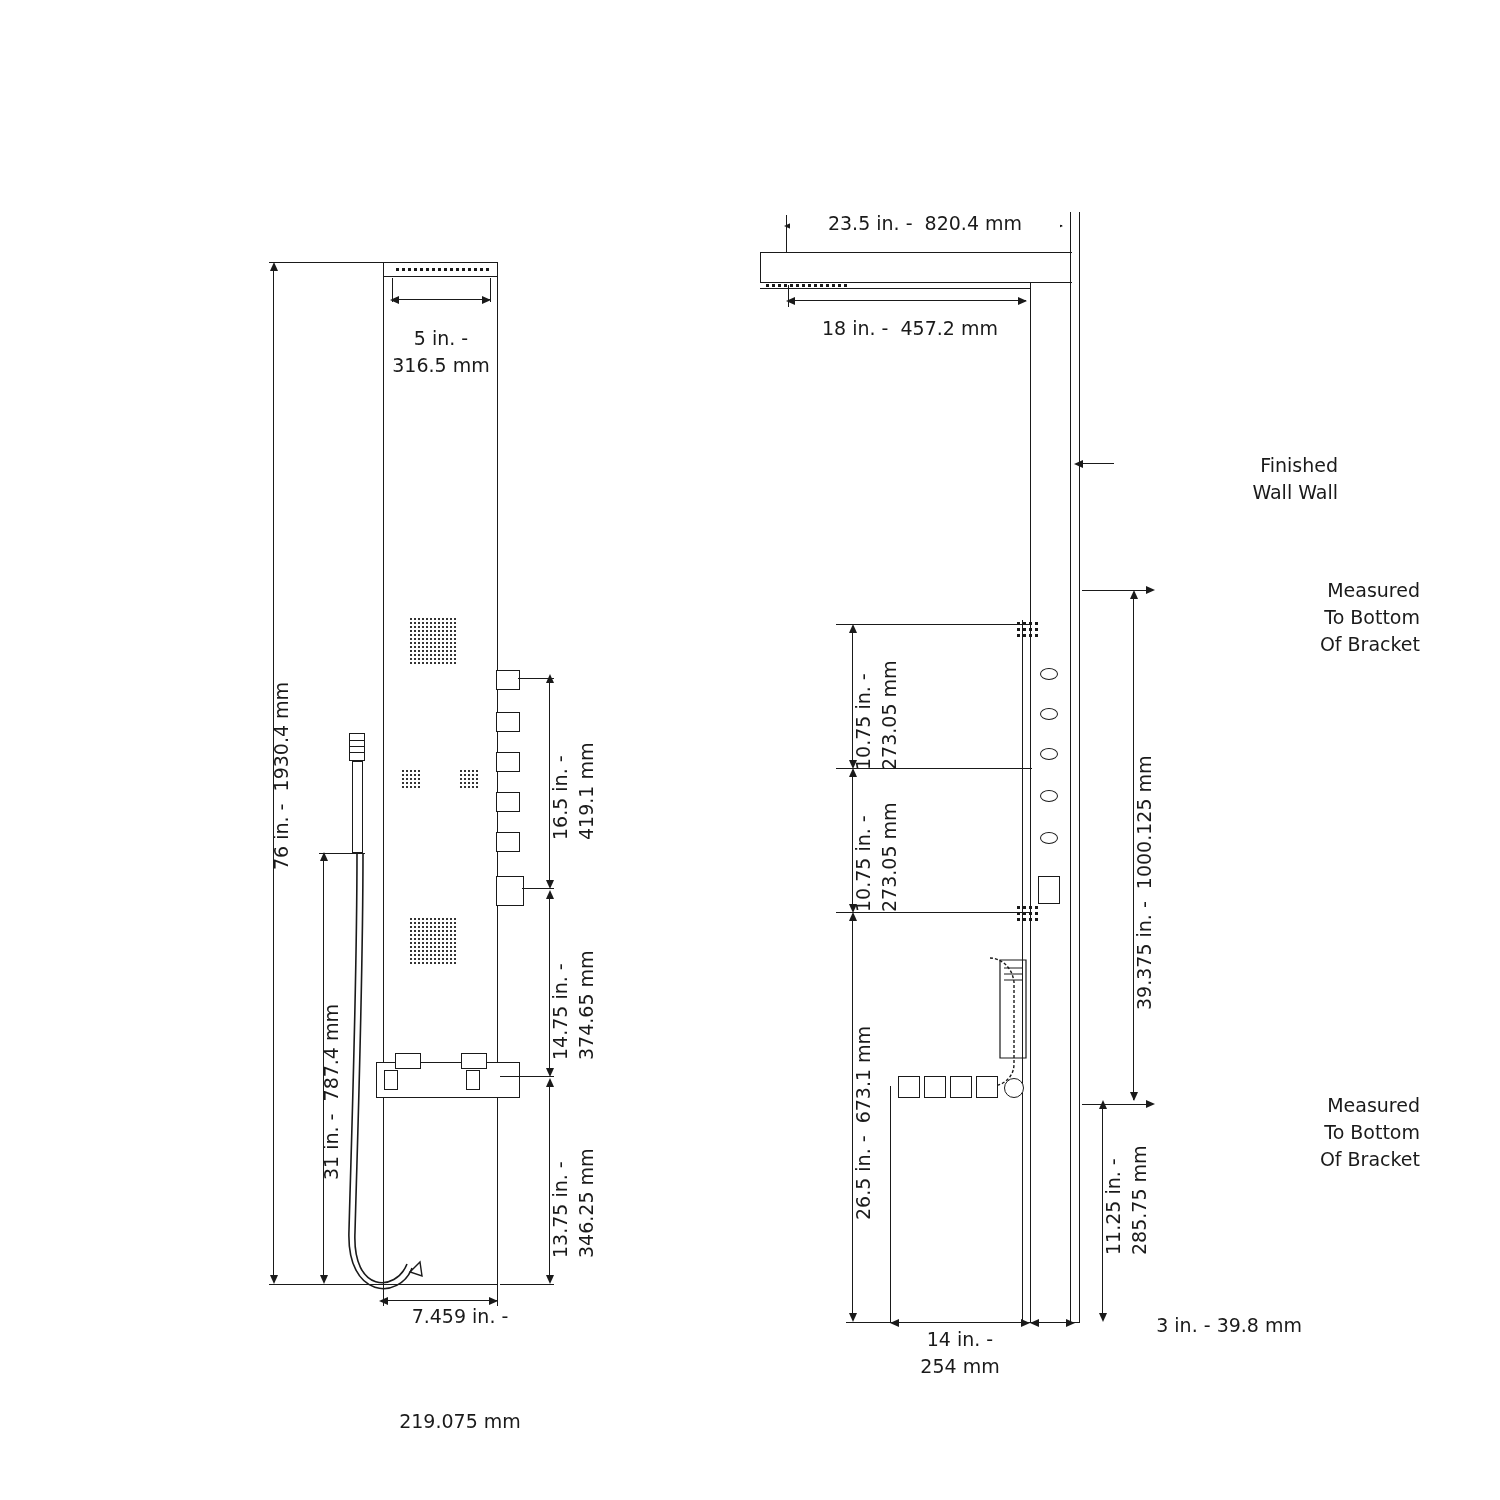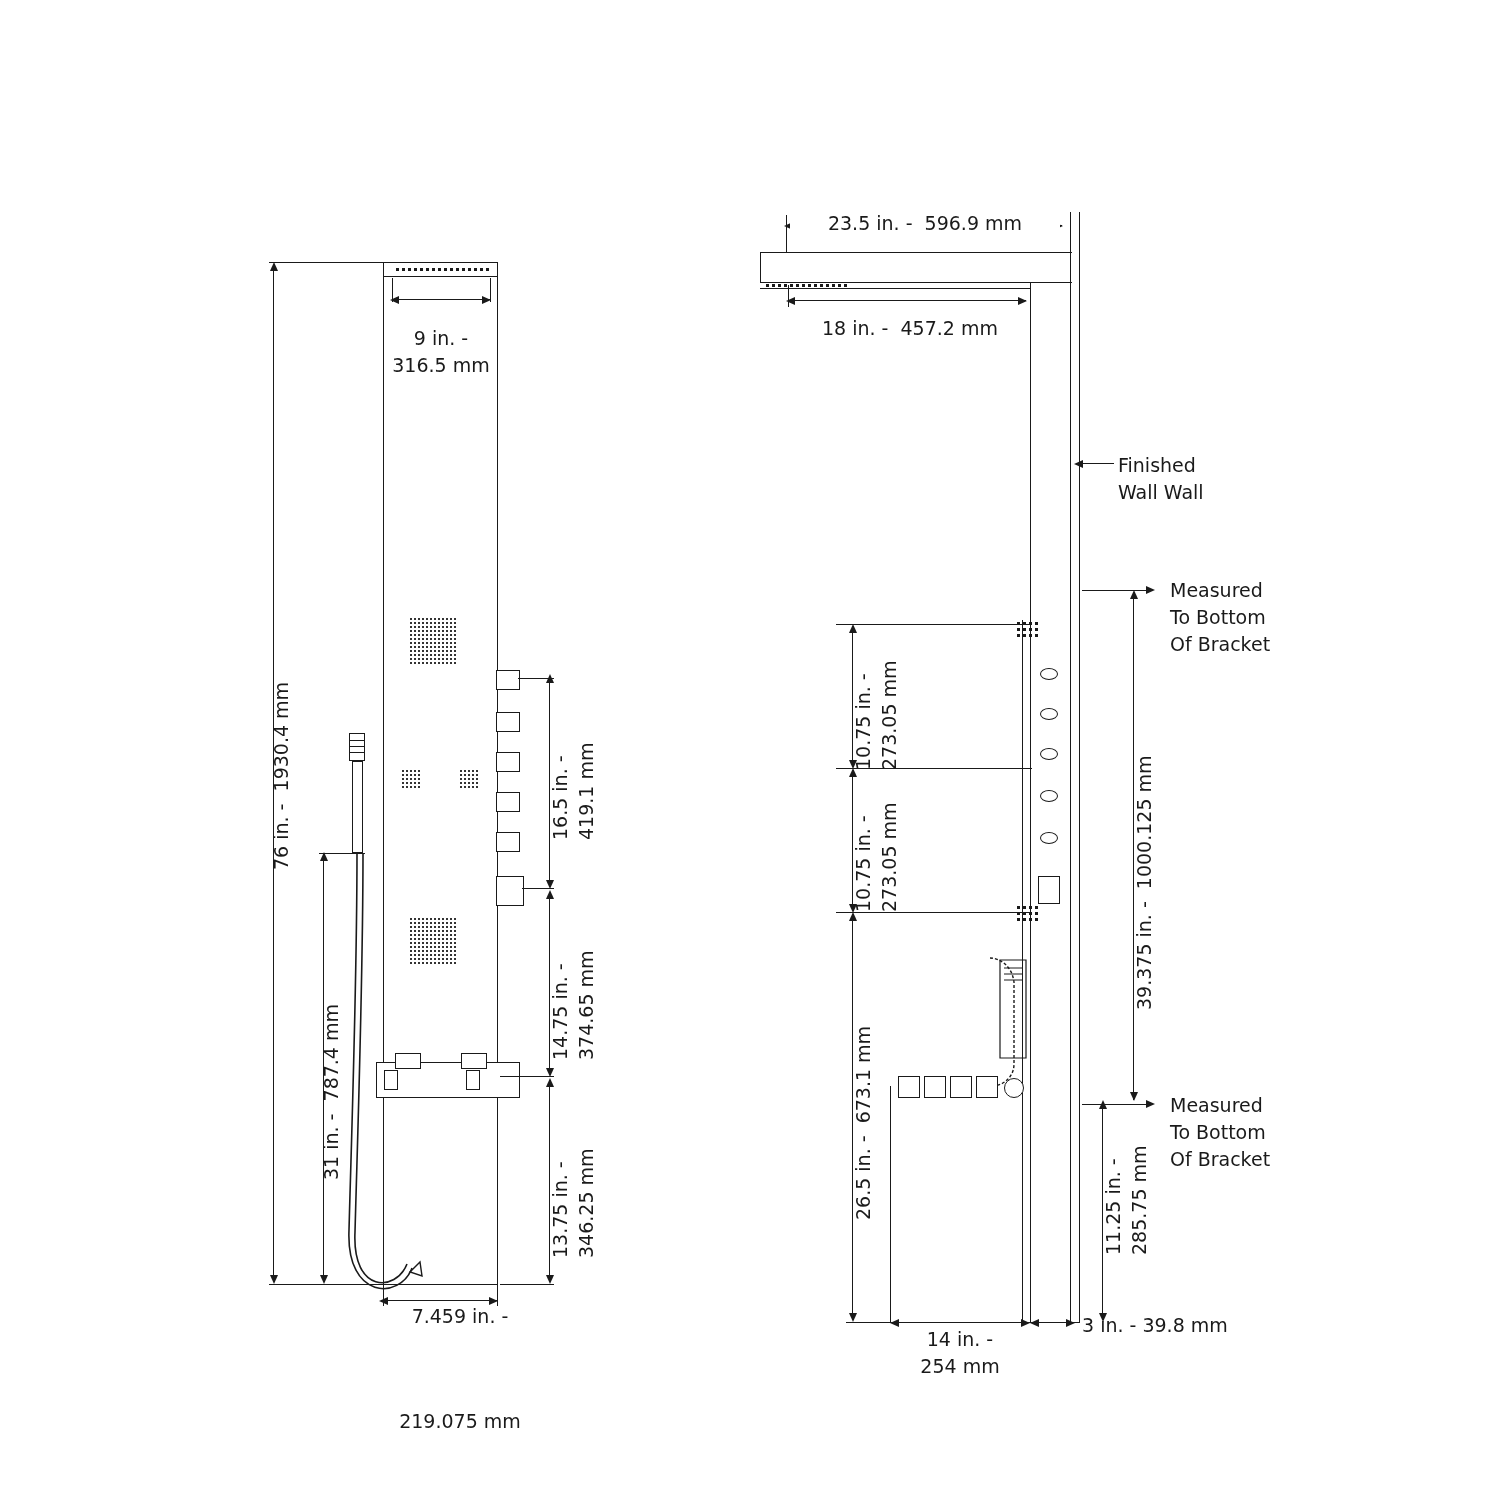--- a/index.html
+++ b/index.html
@@ -17,21 +17,21 @@
     overflow: hidden;
   }
   .lbl {
     position: absolute;
     font-size: 19px;
     line-height: 26px;
     color: #1a1a1a;
     white-space: pre;
   }
   .lbl.c { text-align: center; }
-  .lbl.l { text-align: left; }
+  .lbl.l { text-align: right; }
   .vlbl {
     position: absolute;
     font-size: 19px;
     line-height: 26px;
     color: #1a1a1a;
     white-space: pre;
     transform-origin: 0 0;
     transform: rotate(-90deg);
   }
   .ln {
@@ -499,21 +499,21 @@
     <div class="arrow ar-d" style="left:270px; top:1275px;"></div>
     <div class="ln h" style="left:269px; top:262px; width:116px;"></div>
     <div class="ln h" style="left:269px; top:1284px; width:116px;"></div>
     <div class="vlbl" style="left:268px; top:870px;">76 in. -  1930.4 mm</div>
 
     <div class="ln h" style="left:394px; top:299px; width:96px;"></div>
     <div class="arrow ar-l" style="left:390px; top:296px;"></div>
     <div class="arrow ar-r" style="left:482px; top:296px;"></div>
     <div class="ln v" style="left:392px; top:278px; height:24px;"></div>
     <div class="ln v" style="left:490px; top:278px; height:24px;"></div>
-    <div class="lbl c" style="left:376px; top:325px; width:130px;">9 in. -</div>
+    <div class="lbl c" style="left:376px; top:325px; width:130px;">5 in. -</div>
     <div class="lbl c" style="left:376px; top:352px; width:130px;">316.5 mm</div>
 
     <div class="ln v" style="left:323px; top:856px; height:424px;"></div>
     <div class="arrow ar-u" style="left:320px; top:852px;"></div>
     <div class="arrow ar-d" style="left:320px; top:1275px;"></div>
     <div class="ln h" style="left:319px; top:853px; width:46px;"></div>
     <div class="vlbl" style="left:318px; top:1180px;">31 in. -  787.4 mm</div>
 
     <div class="ln v" style="left:549px; top:678px; height:208px;"></div>
     <div class="arrow ar-u" style="left:546px; top:674px;"></div>
@@ -627,21 +627,21 @@
     <div class="box" style="left:976px; top:1076px; width:22px; height:22px;"></div>
     <div class="ellipse" style="left:1004px; top:1078px; width:20px; height:20px;"></div>
 
     <div class="ln v" style="left:890px; top:1086px; height:236px;"></div>
     <div class="ln h" style="left:890px; top:1322px; width:190px;"></div>
 
     <div class="ln h" style="left:788px; top:225px; width:274px;"></div>
     <div class="arrow ar-l" style="left:784px; top:222px;"></div>
     <div class="arrow ar-r" style="left:1054px; top:222px;"></div>
     <div class="ln v" style="left:786px; top:215px; height:38px;"></div>
-    <div class="lbl c" style="left:790px; top:210px; width:270px; background:#fff;">23.5 in. -  596.9 mm</div>
+    <div class="lbl c" style="left:790px; top:210px; width:270px; background:#fff;">23.5 in. -  820.4 mm</div>
 
     <div class="ln h" style="left:790px; top:300px; width:236px;"></div>
     <div class="arrow ar-l" style="left:786px; top:297px;"></div>
     <div class="arrow ar-r" style="left:1018px; top:297px;"></div>
     <div class="ln v" style="left:788px; top:285px; height:22px;"></div>
     <div class="lbl c" style="left:780px; top:315px; width:260px;">18 in. -  457.2 mm</div>
 
     <div class="ln h" style="left:836px; top:624px; width:196px;"></div>
     <div class="ln h" style="left:836px; top:768px; width:196px;"></div>
     <div class="ln v" style="left:852px; top:628px; height:136px;"></div>

